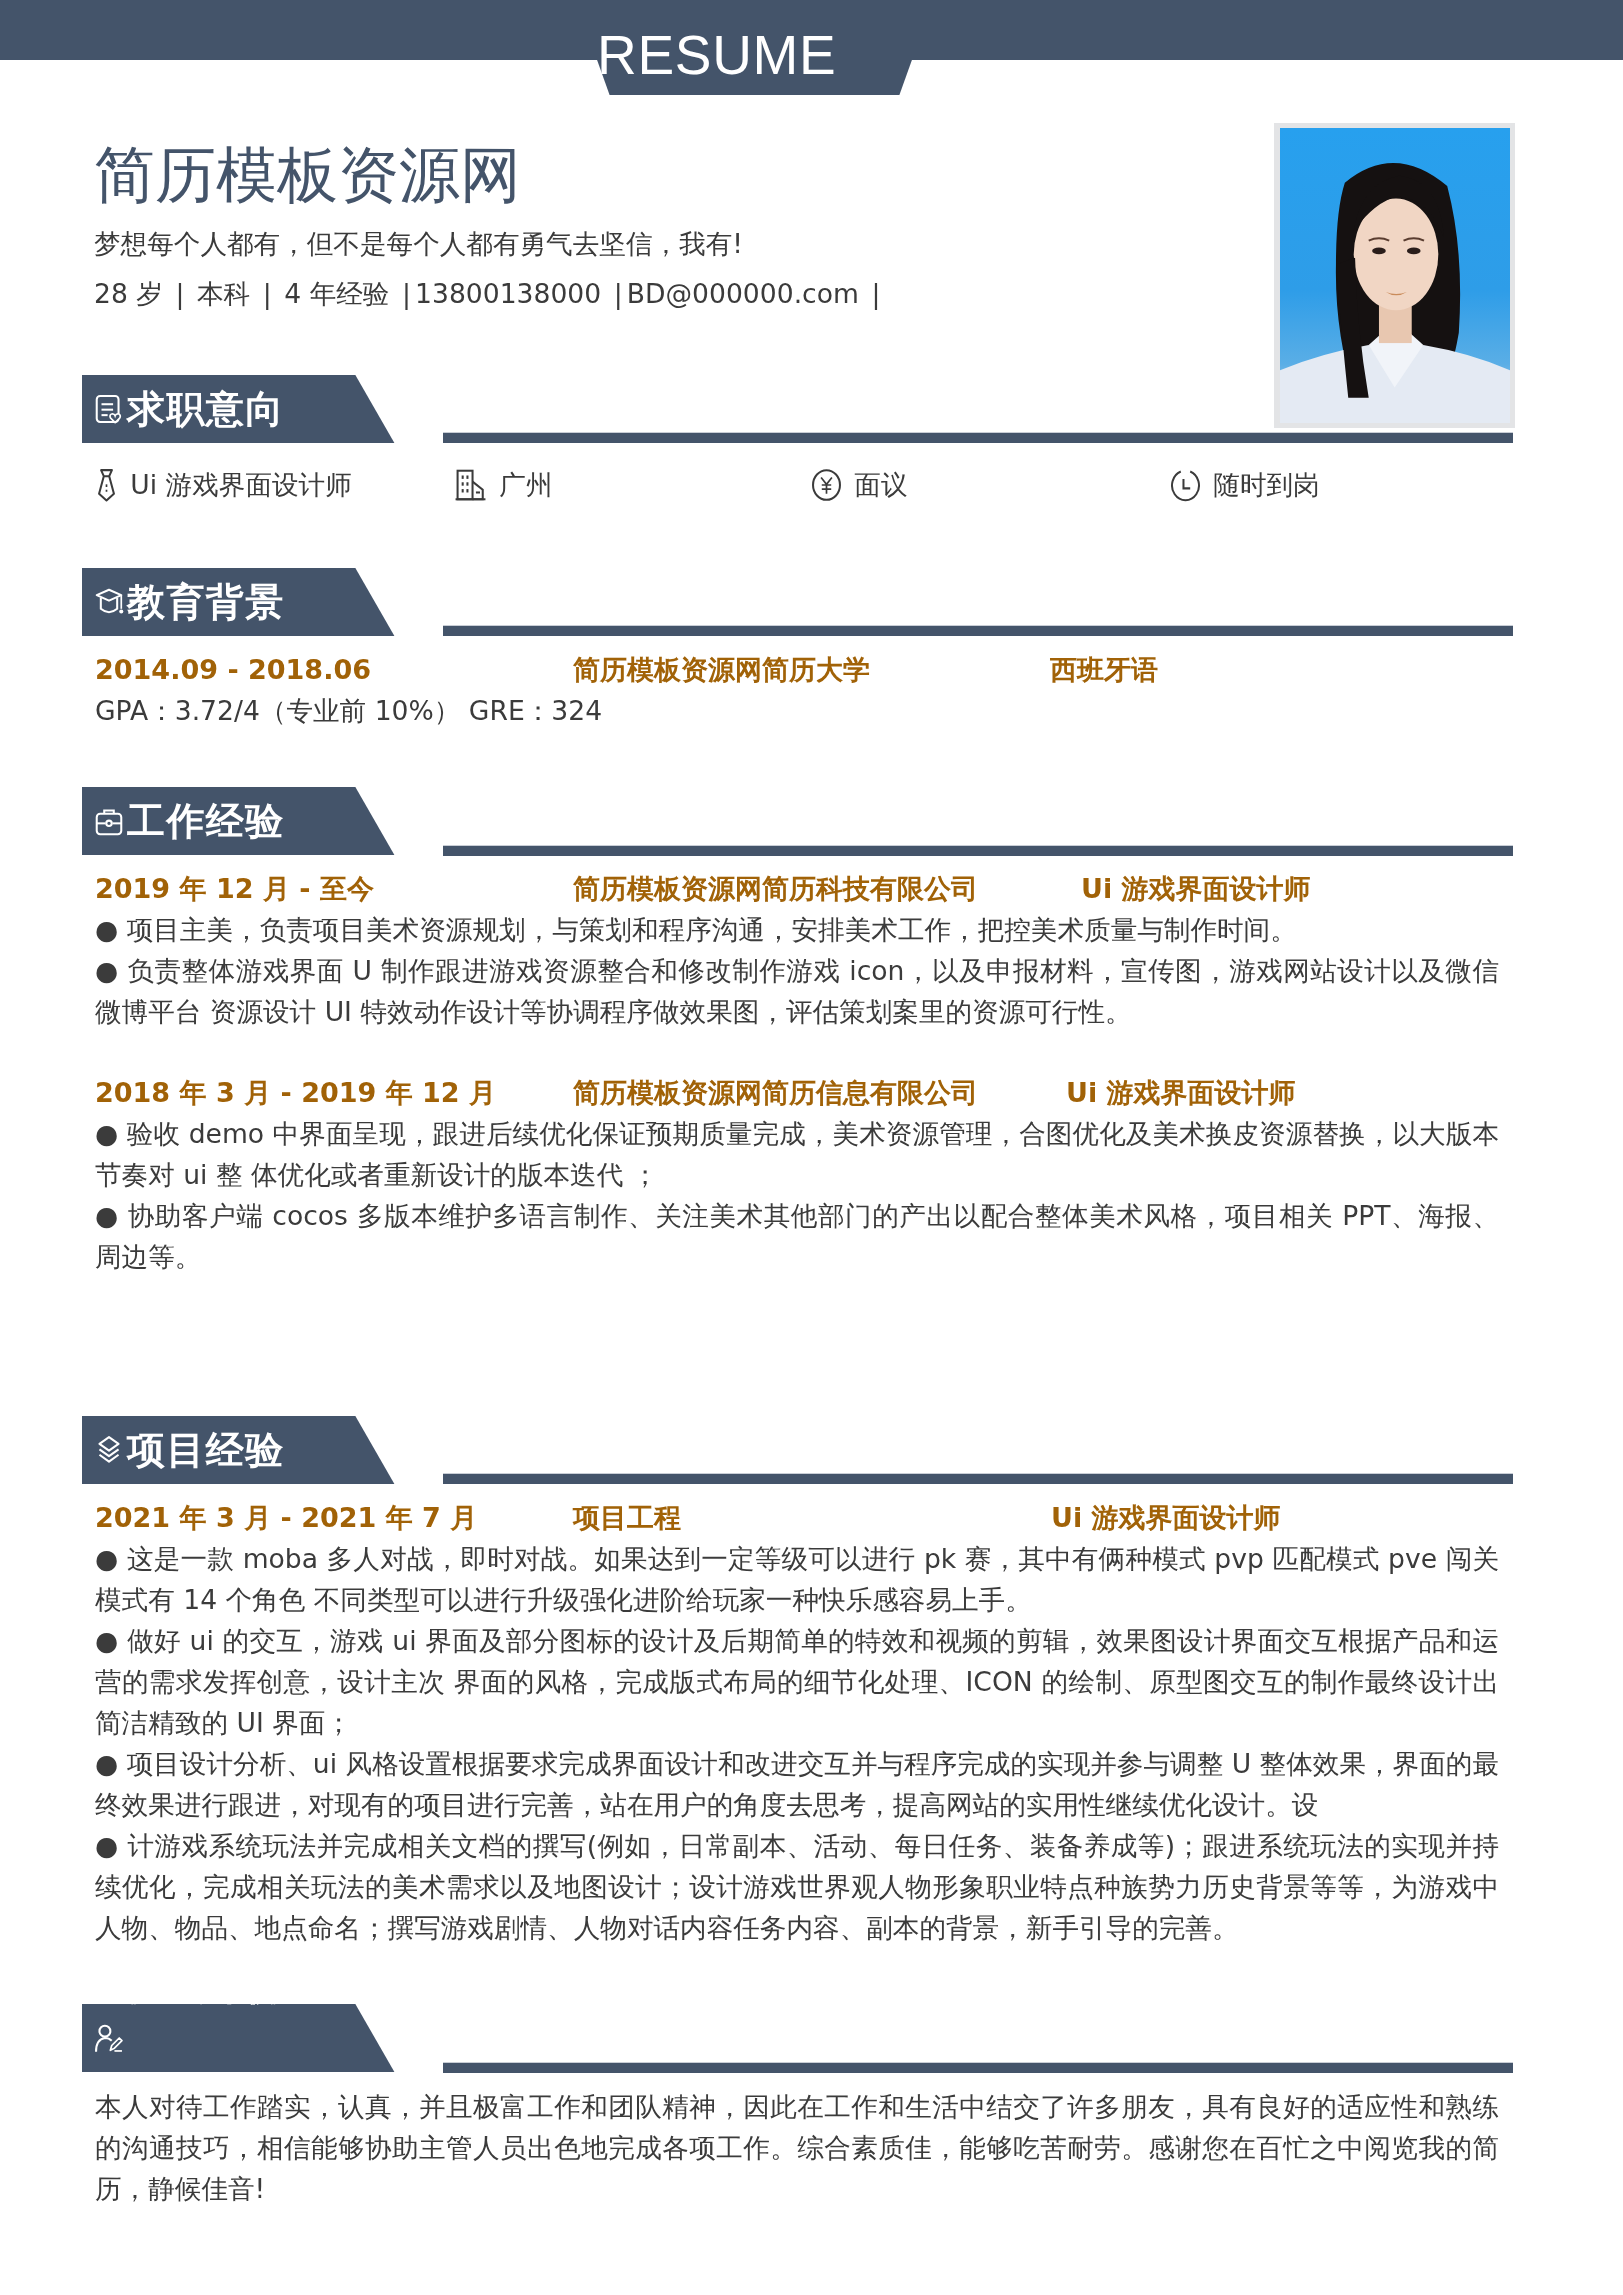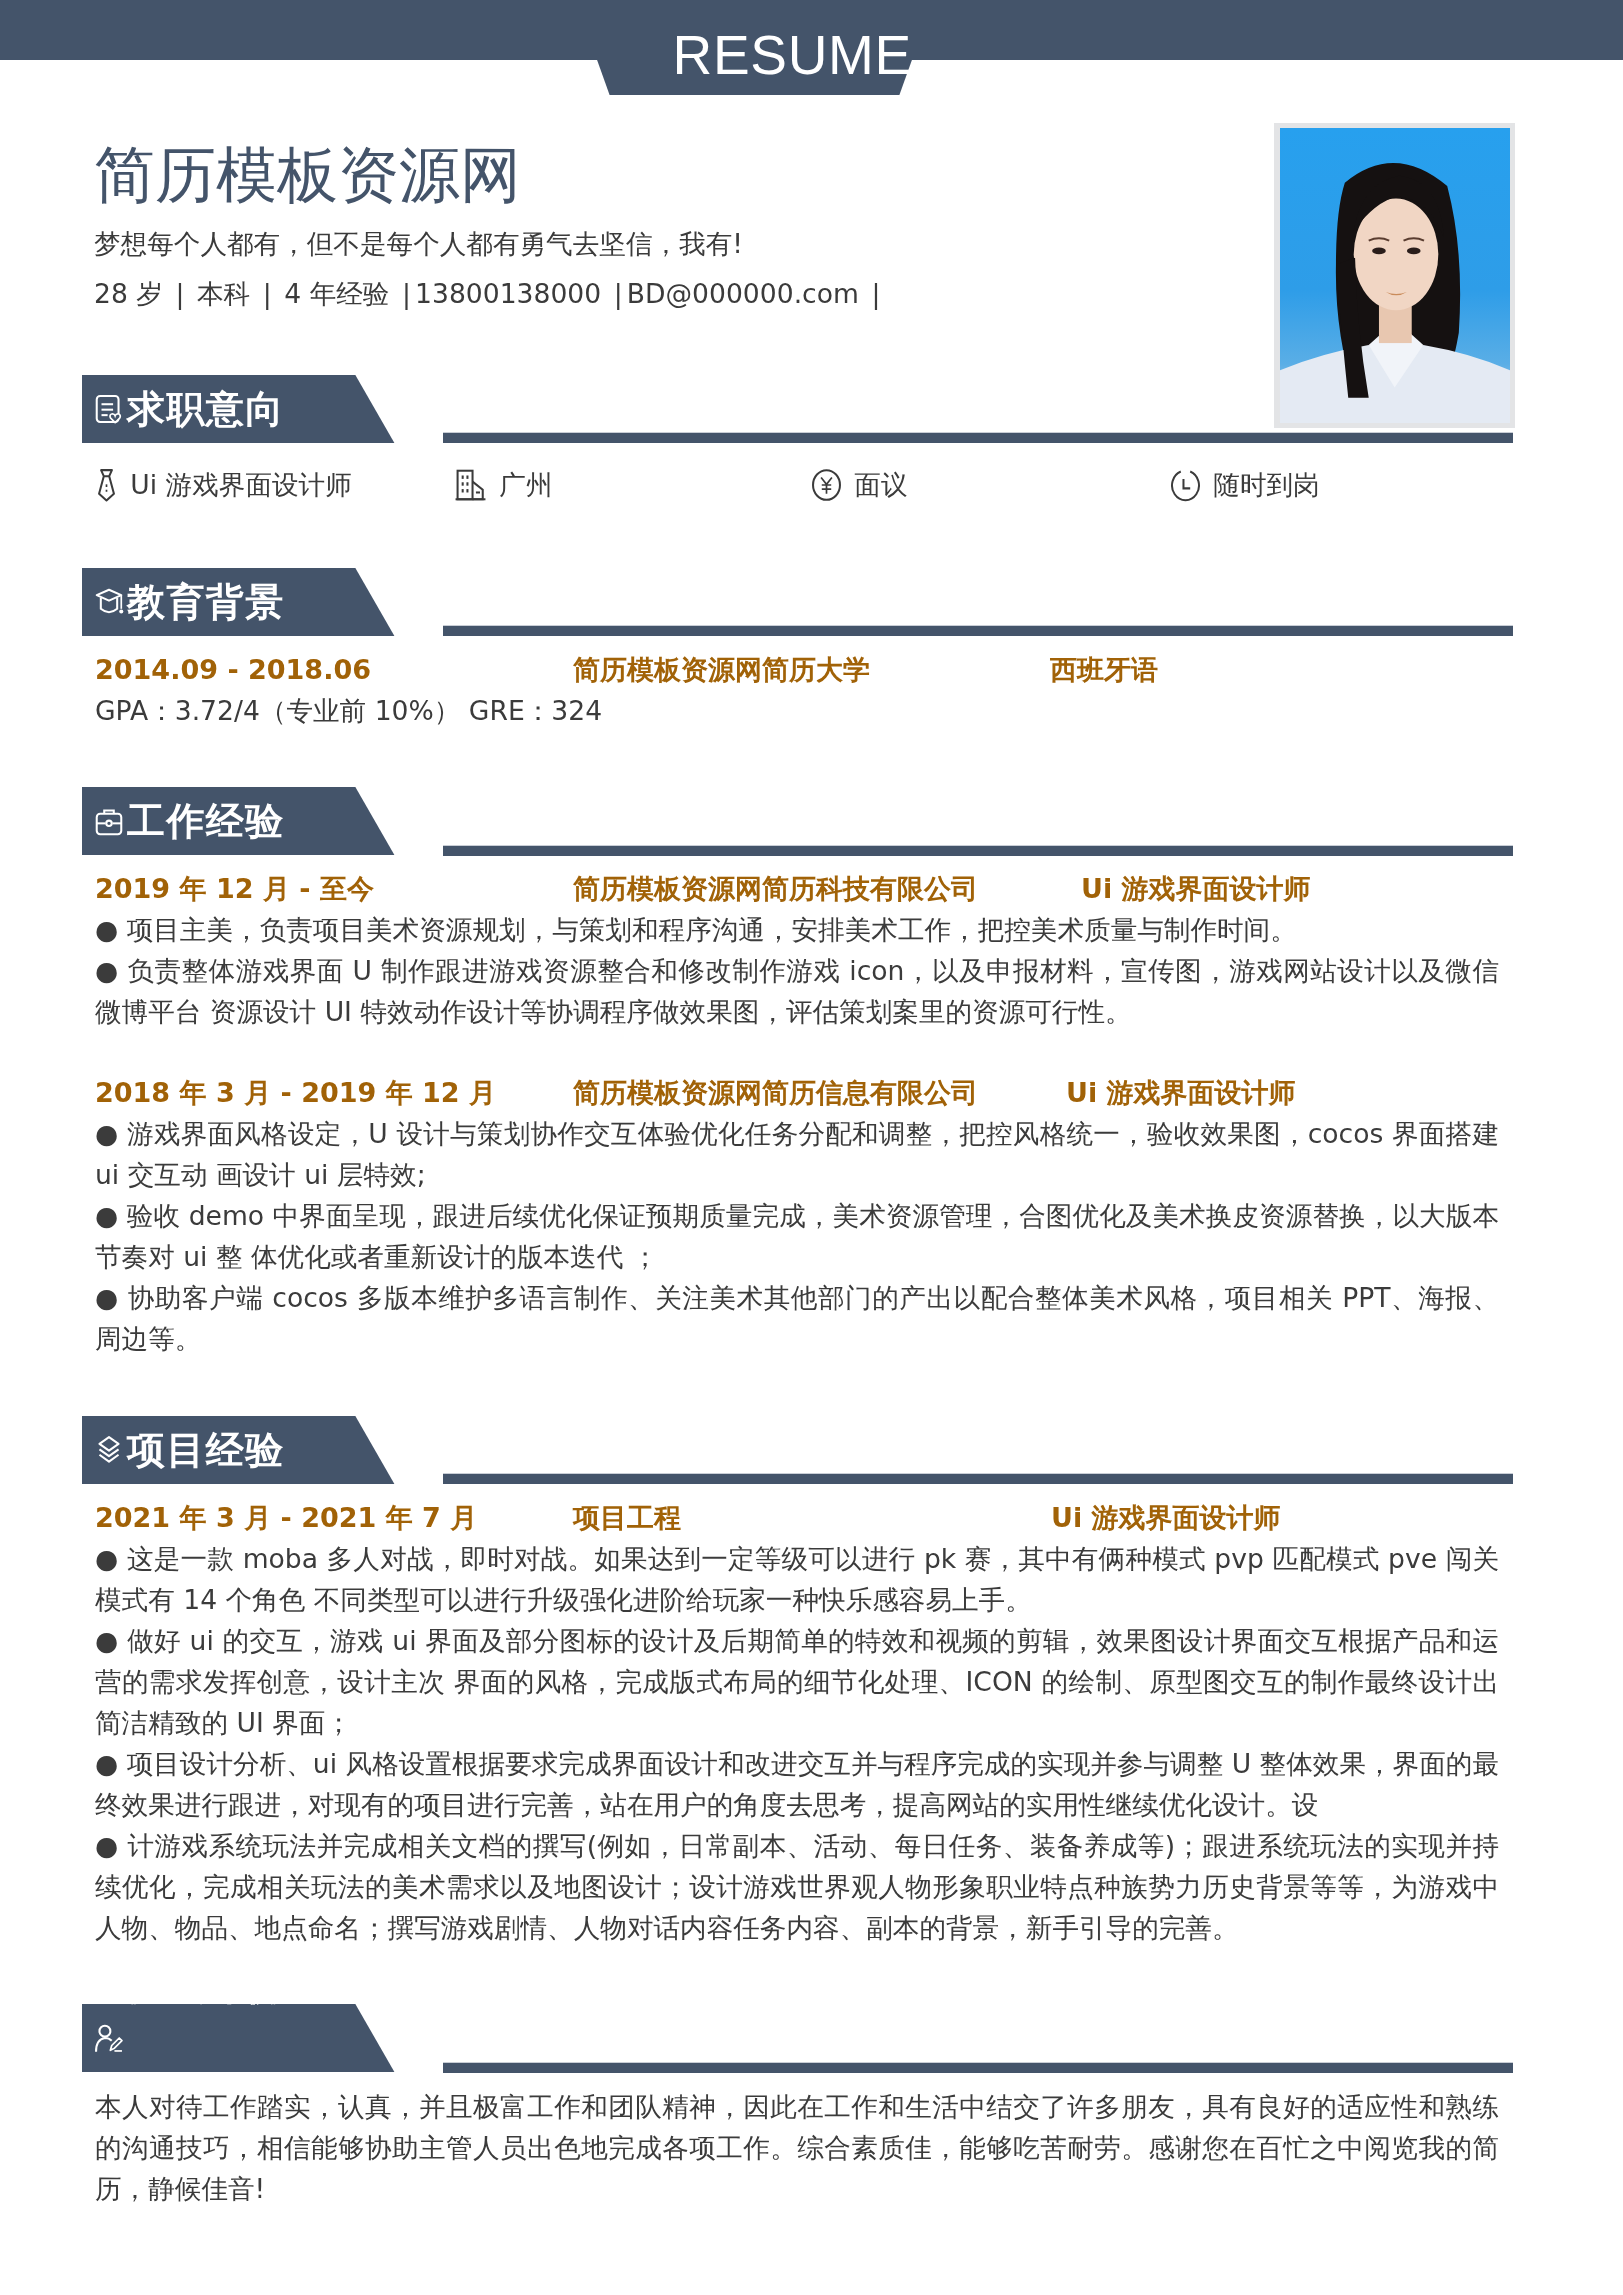--- a/index.html
+++ b/index.html
@@ -10,21 +10,21 @@
     }
     .abs { position: absolute; }
 
     
     .banner-bar { left: 0; top: 0; width: 1623px; height: 60px; background: #44546a; }
     .banner-tab {
       left: 597px; top: 0; width: 315px; height: 95px; background: #44546a;
       clip-path: polygon(0 0, 100% 0, 100% 63%, 96% 100%, 4% 100%, 0 63%);
     }
     .banner-title {
-      left: 597px; top: 20.5px; width: 315px; text-align: right;
+      left: 597px; top: 20.5px; width: 315px; text-align: left;
       color: #ffffff; font-size: 55px; line-height: 68px; letter-spacing: 0.7px;
       font-family: "Liberation Sans", sans-serif;
     }
 
     
     .name { left: 94px; top: 134px; font-size: 61px; line-height: 82px; color: #44546a; white-space: nowrap; }
     .motto { left: 94px; top: 225px; font-size: 26.6px; line-height: 38px; white-space: nowrap; }
     .contact { left: 94px; top: 275px; font-size: 26.6px; line-height: 38px; white-space: nowrap; }
     .contact .sep { margin: 0 4.1px; }
 
@@ -192,21 +192,20 @@
 <div class="abs row-bold" style="left:1081px; top:868px;">Ui 游戏界面设计师</div>
 <div class="abs body-block" style="top:909px;">
   <p>● 项目主美，负责项目美术资源规划，与策划和程序沟通，安排美术工作，把控美术质量与制作时间。</p>
   <p>● 负责整体游戏界面 U 制作跟进游戏资源整合和修改制作游戏 icon，以及申报材料，宣传图，游戏网站设计以及微信微博平台  资源设计 UI 特效动作设计等协调程序做效果图，评估策划案里的资源可行性。</p>
 </div>
 
 <div class="abs row-bold" style="left:95px; top:1072px;">2018 年 3 月  - 2019 年 12 月</div>
 <div class="abs row-bold" style="left:573px; top:1072px;">简历模板资源网简历信息有限公司</div>
 <div class="abs row-bold" style="left:1066px; top:1072px;">Ui 游戏界面设计师</div>
 <div class="abs body-block" style="top:1113px;">
-  <p>● 游戏界面风格设定，U 设计与策划协作交互体验优化任务分配和调整，把控风格统一，验收效果图，cocos 界面搭建 ui 交互动  画设计 ui 层特效;</p>
   <p>● 验收 demo 中界面呈现，跟进后续优化保证预期质量完成，美术资源管理，合图优化及美术换皮资源替换，以大版本节奏对 ui 整  体优化或者重新设计的版本迭代 ；</p>
   <p>● 协助客户端 cocos 多版本维护多语言制作、关注美术其他部门的产出以配合整体美术风格，项目相关 PPT、海报、周边等。</p>
 </div>
 
 <div class="abs sec-box" style="top:1416px;"></div>
 <div class="abs sec-line" style="top:1473px;"></div>
 <div class="abs sec-icon" style="top:1435px;">
   <svg width="30" height="30" viewBox="0 0 44 44">
       <path d="M22 3 L36 13 L22 23 L8 13Z" fill="none" stroke="#fff" stroke-width="3" stroke-linejoin="round"></path>
       <path d="M8 21 L22 31 L36 21" fill="none" stroke="#fff" stroke-width="3" stroke-linejoin="round"></path>

